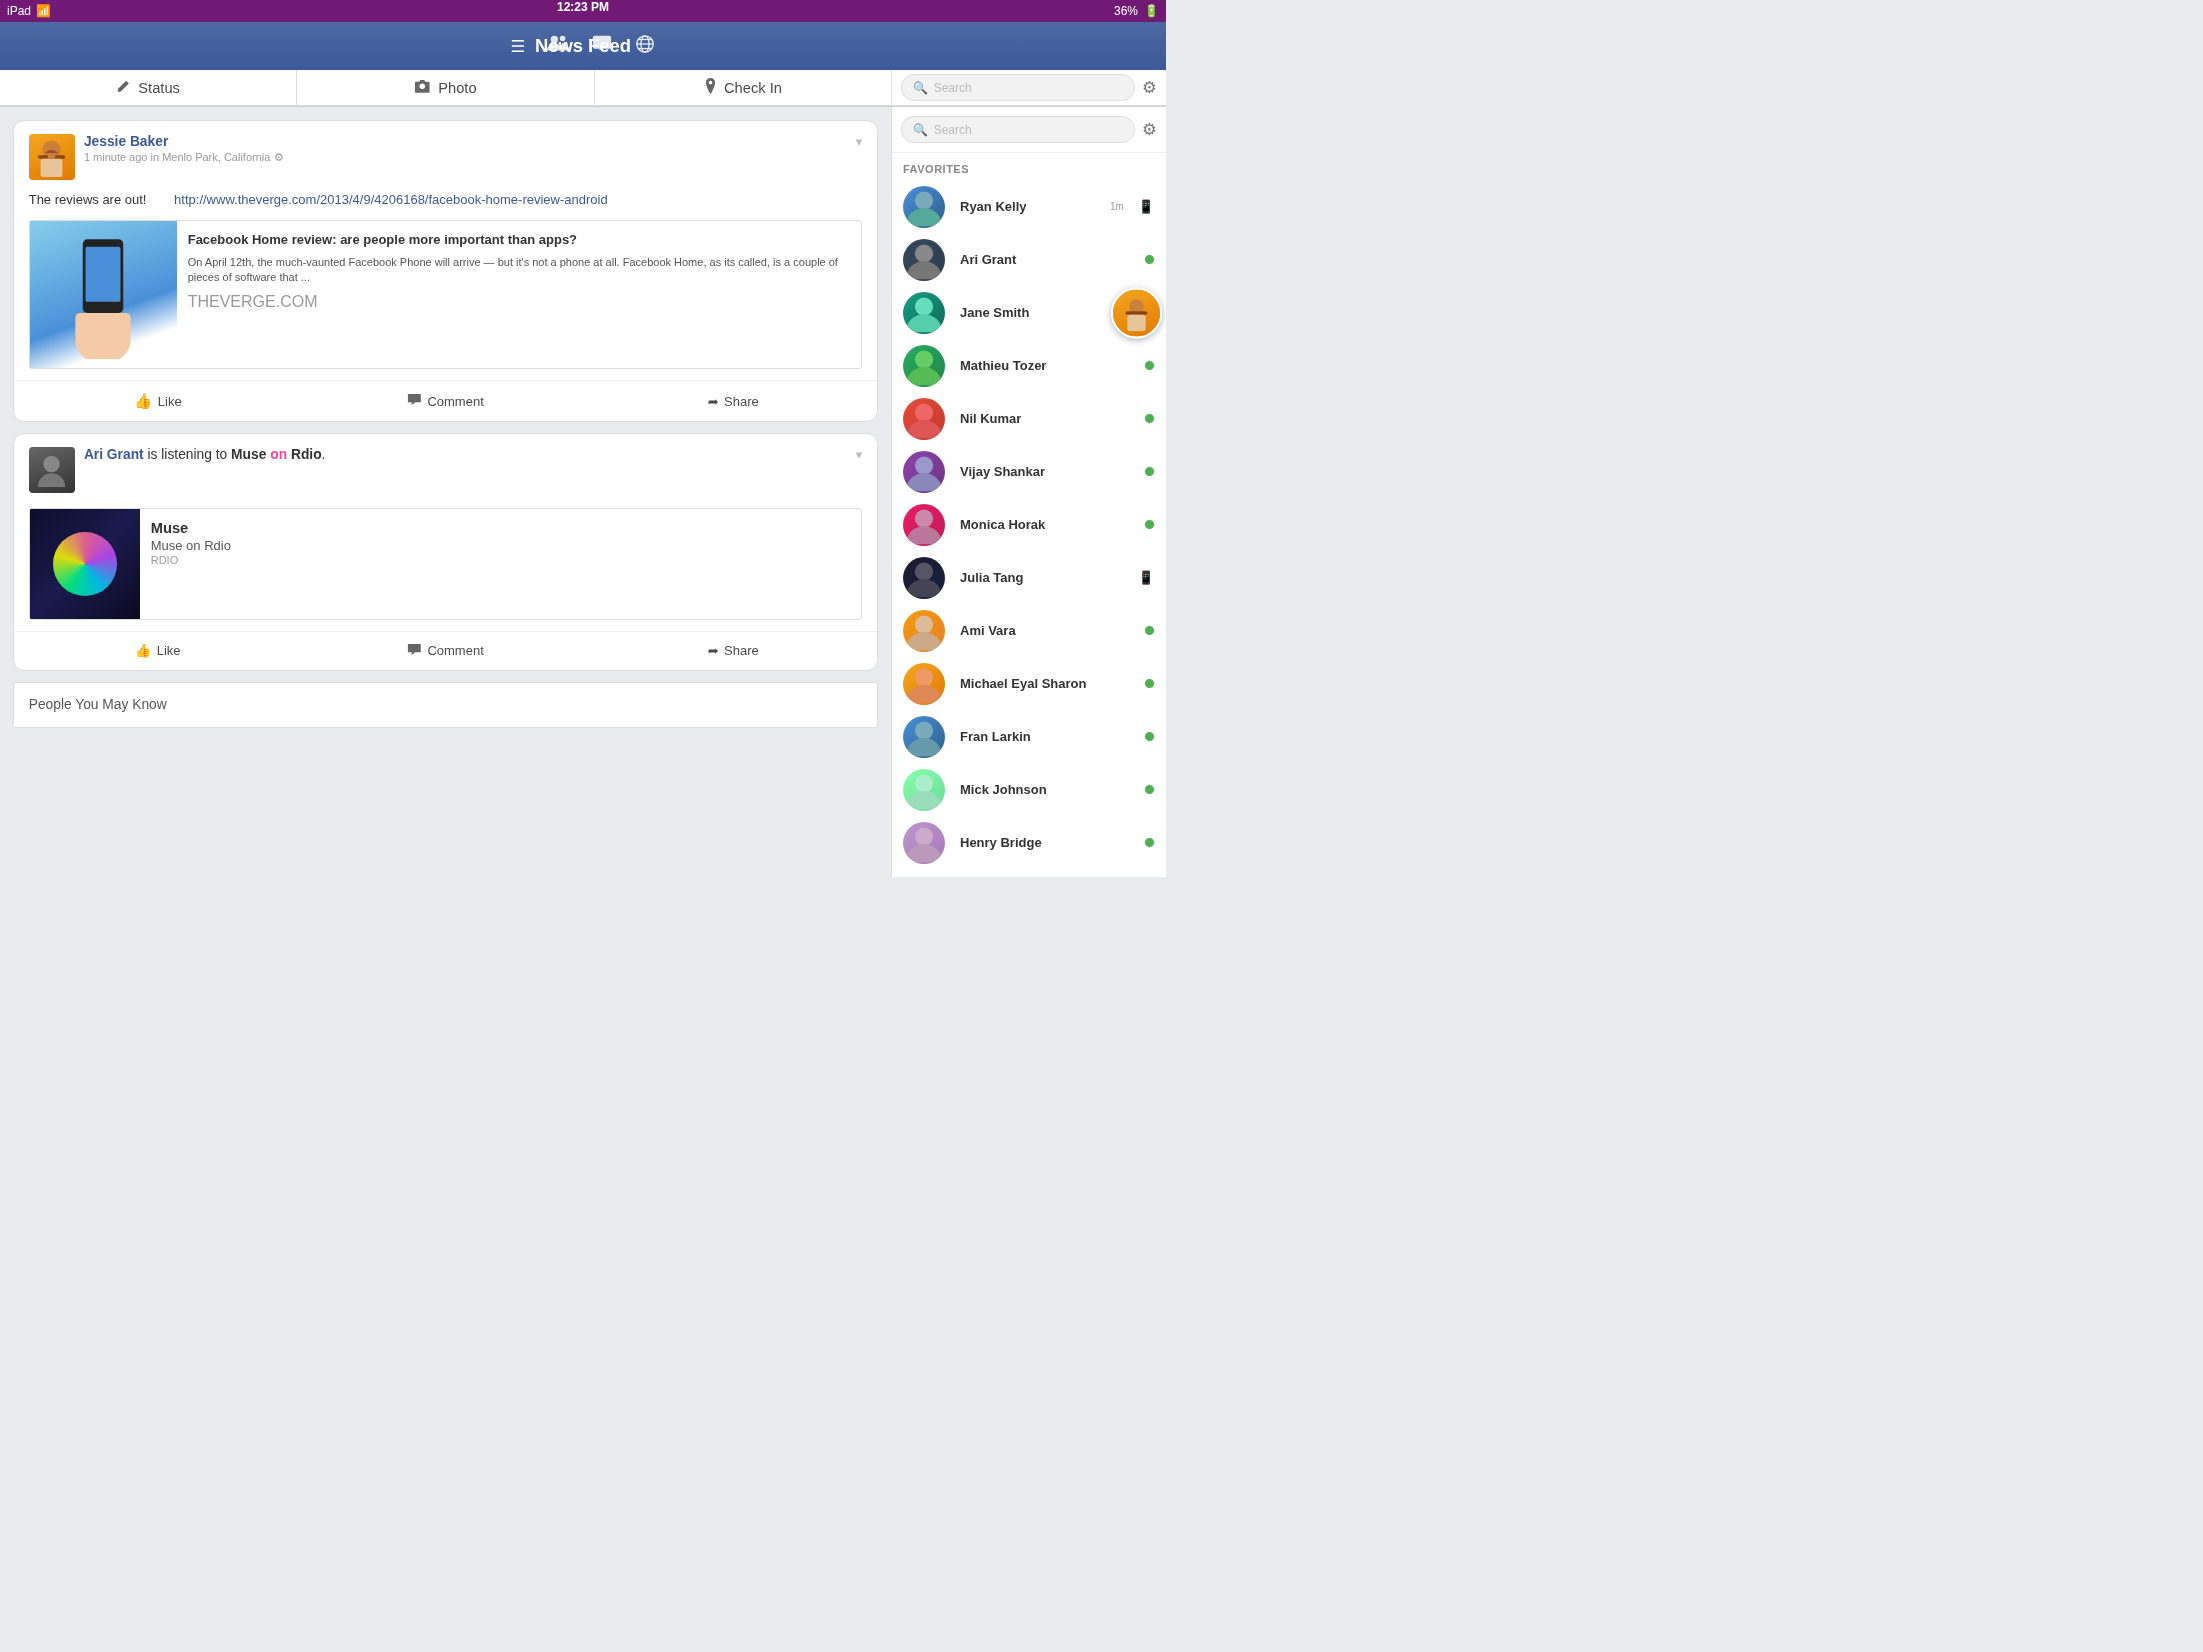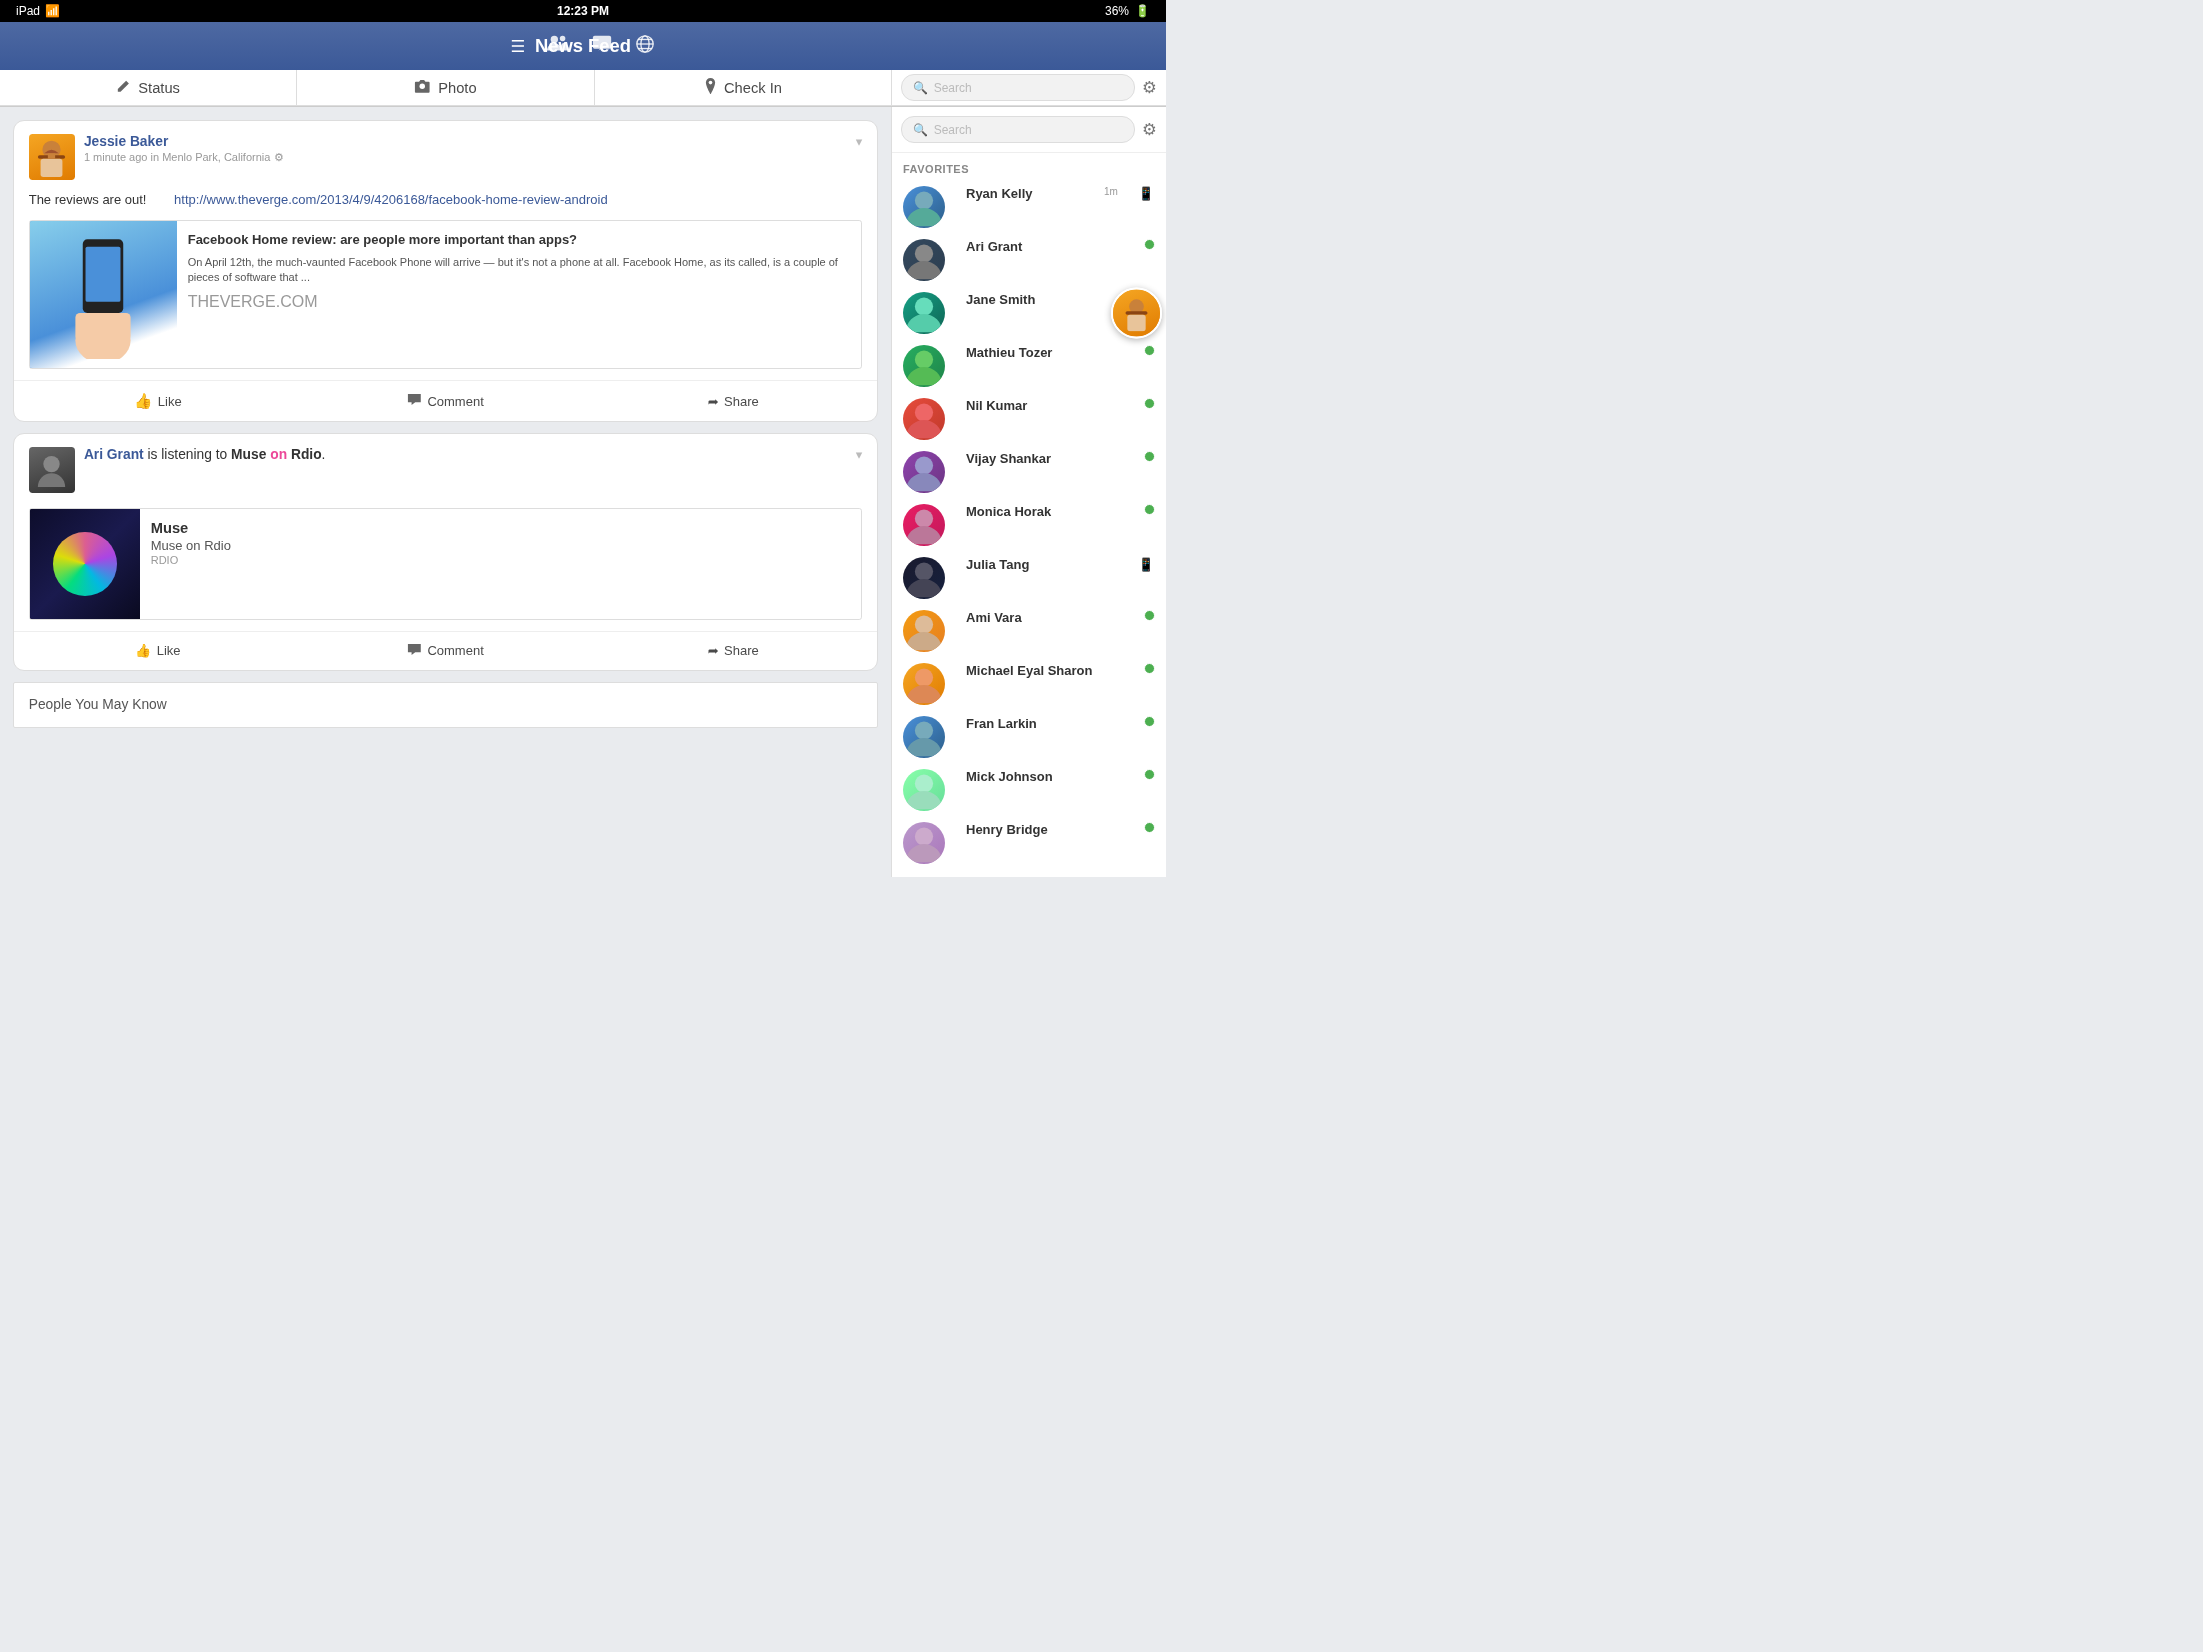--- a/index.html
+++ b/index.html
@@ -1,26 +1,25 @@
 <!DOCTYPE html>
 <html style="font-size:14.7px"><head>
   <meta charset="utf-8">
   <style>
     * { box-sizing: border-box; margin: 0; padding: 0; }
     body { font-family: -apple-system, 'Helvetica Neue', Arial, sans-serif; background: #e9ebee; width: 1166px; height: 877px; overflow: hidden; position: relative; }
 
     
     .status-bar {
-      background: #000000;
+      background: #701a75;
       color: #fff;
       height: 22px;
       display: flex;
-      align-items: center;
       justify-content: space-between;
-      padding: 0 16px;
+      padding: 0 7px;
       font-size: 12px;
       font-weight: 500;
     }
     .status-bar-left { display: flex; align-items: center; gap: 5.5px; }
     .status-bar-center { position: absolute; left: 50%; transform: translateX(-50%); font-weight: 600; }
     .status-bar-right { display: flex; align-items: center; gap: 6px; }
 
     
     .nav-bar {
       background: linear-gradient(180deg, #4e69a2 0%, #3b5998 100%);
@@ -247,22 +246,22 @@
     .favorites-header {
       padding: 9.2px 11px 5.5px;
       font-size: 11px;
       font-weight: 700;
       color: #888;
       letter-spacing: 0.5px;
     }
 
     .friend-item {
       display: flex;
-      align-items: flex-start;
-      gap: 21px;
+      align-items: center;
+      gap: 15px;
       padding: 5.5px 11px;
       cursor: pointer;
       position: relative;
     }
     .friend-avatar {
       width: 42px;
       height: 42px;
       border-radius: 50%;
       background: #bbb;
       flex-shrink: 0;

